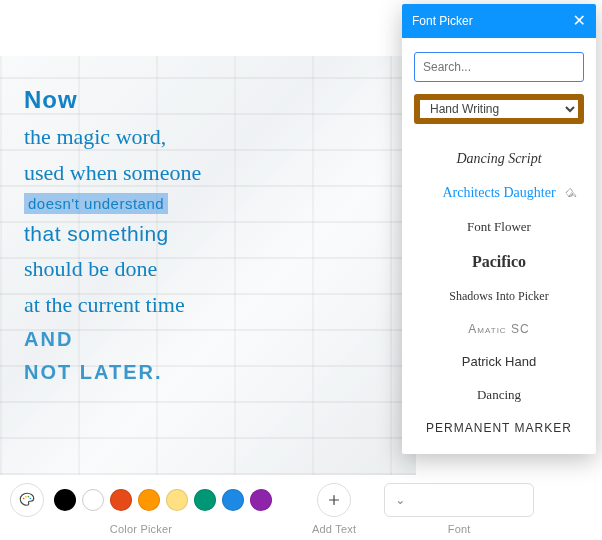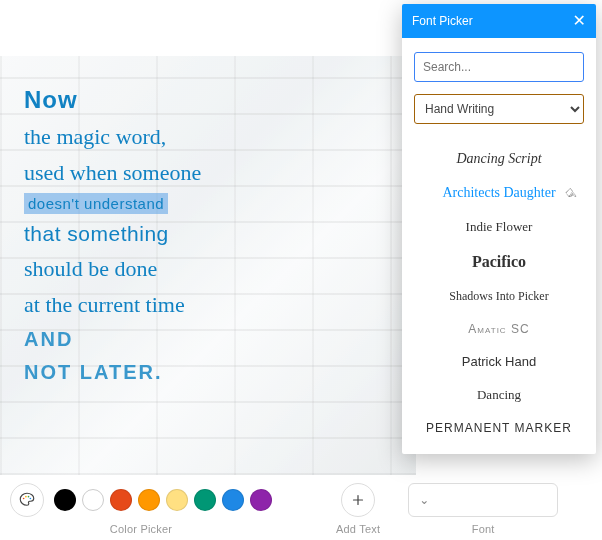--- a/index.html
+++ b/index.html
@@ -104,21 +104,21 @@
   .circle-btn svg { width: 18px; height: 18px; }
   .swatch {
     width: 22px; height: 22px; border-radius: 50%; cursor:pointer;
     border: 1px solid rgba(0,0,0,0.1);
   }
   .swatch.ring { box-shadow: 0 0 0 2px #fff inset; border:1px solid #ccc; }
   .tool-label {
     font-size: 11px; color: #999; margin-top: 6px; letter-spacing: 0.2px;
   }
   .group-colorpicker { flex: 0 0 auto; }
-  .group-addtext { flex: 0 0 auto; margin-left: 64px; }
+  .group-addtext { flex: 0 0 auto; margin-left: 40px; }
   .group-font { flex: 0 0 auto; margin-left: 28px; }
   .font-select-btn {
     width: 150px; height: 34px;
     border: 1px solid #ddd; border-radius: 6px;
     display: flex; align-items: center; justify-content: space-between;
     padding: 0 10px; font-size: 13px; color: #444; cursor: pointer;
     background: #fff;
   }
   .font-select-btn .chev { font-size: 12px; color: #888; }
 
@@ -143,21 +143,21 @@
   }
   .pop-close { font-size: 16px; cursor: pointer; line-height: 1; }
   .pop-body { padding: 14px 12px 10px 12px; }
   .pop-input {
     width: 100%; height: 30px;
     border: 1px solid #3b82f6; border-radius: 3px;
     padding: 0 8px; font-size: 12px; color: #444;
   }
   .pop-select {
     width: 100%; height: 30px;
-    border: 1px solid #a16207; border-radius: 3px;
+    border: 6px solid #a16207; border-radius: 3px;
     padding: 0 6px; font-size: 12px; color: #444;
     margin-top: 12px; background:#fff;
     appearance: auto;
   }
   .font-list { margin-top: 18px; }
   .font-item {
     text-align: center;
     font-size: 14px;
     color: #333;
     padding: 9px 0;
@@ -251,21 +251,21 @@
     <span class="pop-close">✕</span>
   </div>
   <div class="pop-body">
     <input class="pop-input" type="text" placeholder="Search..." style="">
     <select class="pop-select">
       <option>Hand Writing</option>
     </select>
     <div class="font-list" id="font-list">
         <div class="font-item ff-script">Dancing Script</div>
         <div class="font-item ff-arch selected">Architects Daughter<span class="cursor-hand" style="transform: rotate(-40deg);">☟</span></div>
-        <div class="font-item ff-indie">Indie Flower</div>
+        <div class="font-item ff-indie">Font Flower</div>
         <div class="font-item ff-pacifico">Pacifico</div>
         <div class="font-item ff-shadows">Shadows Into Picker</div>
         <div class="font-item ff-amatic">Amatic SC</div>
         <div class="font-item ff-patrick">Patrick Hand</div>
         <div class="font-item ff-caveat">Dancing</div>
         <div class="font-item ff-marker">Permanent Marker</div>
       </div>
   </div>
 </div>
 

